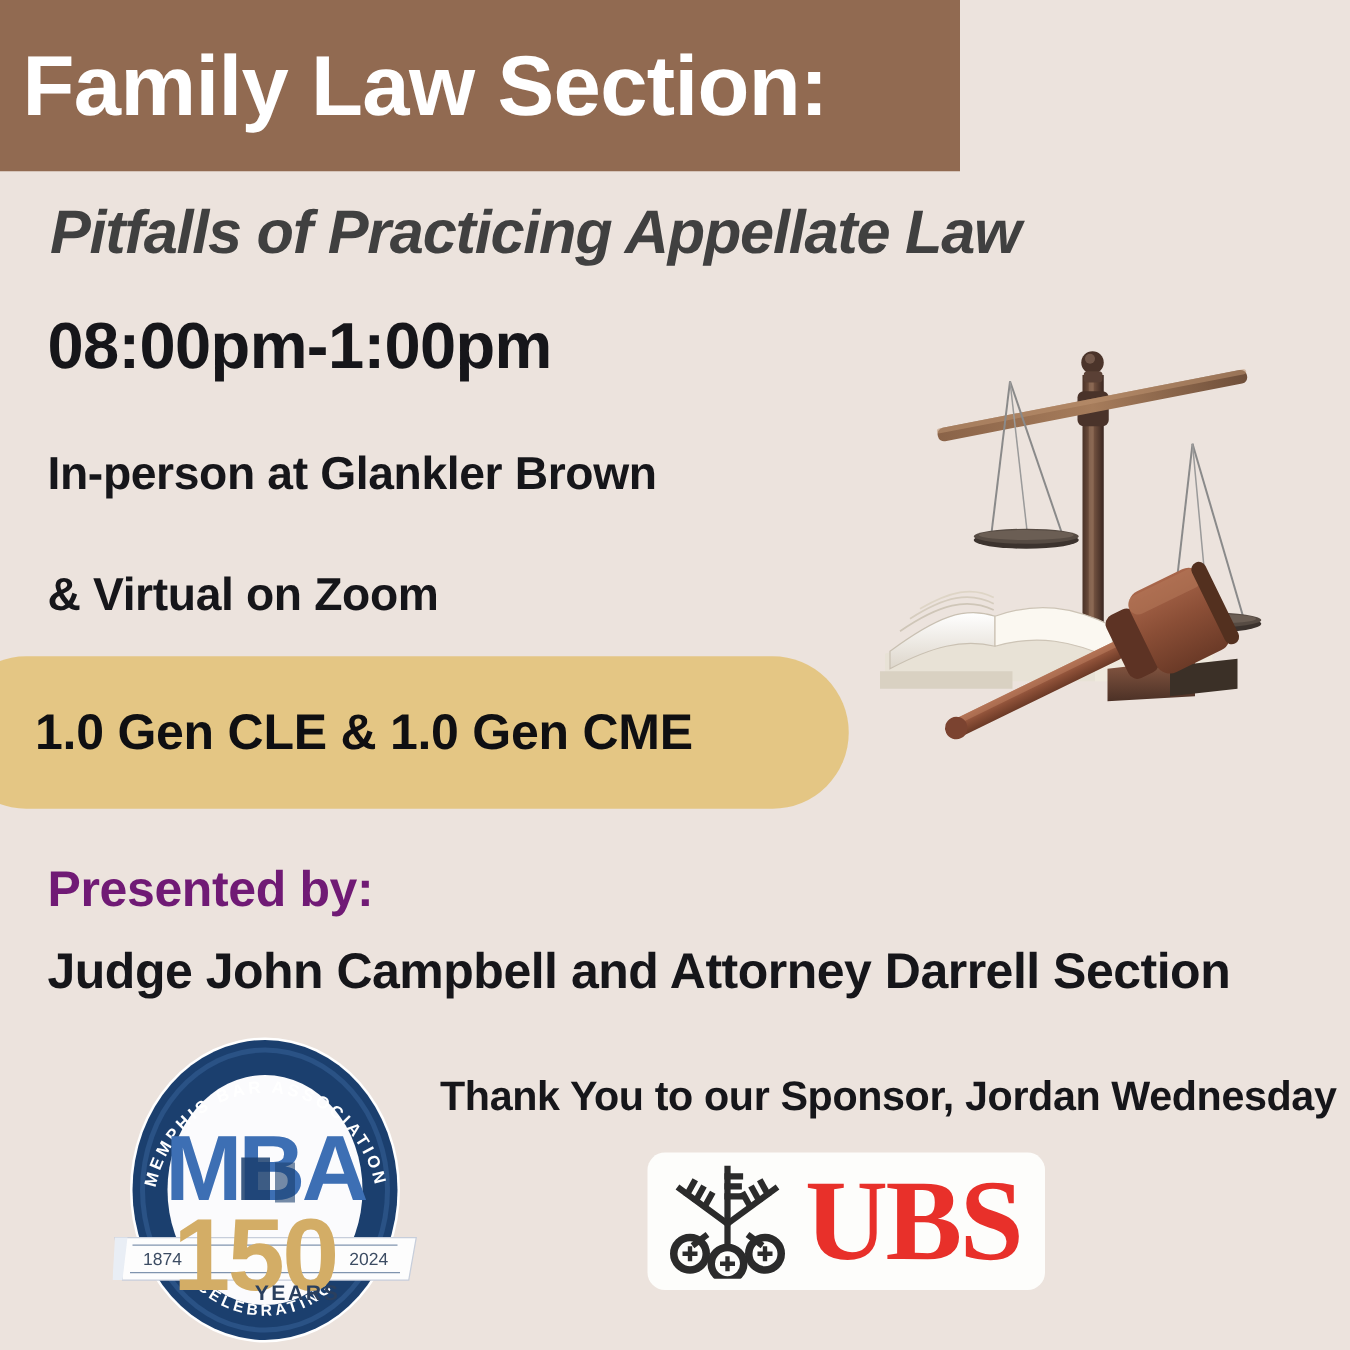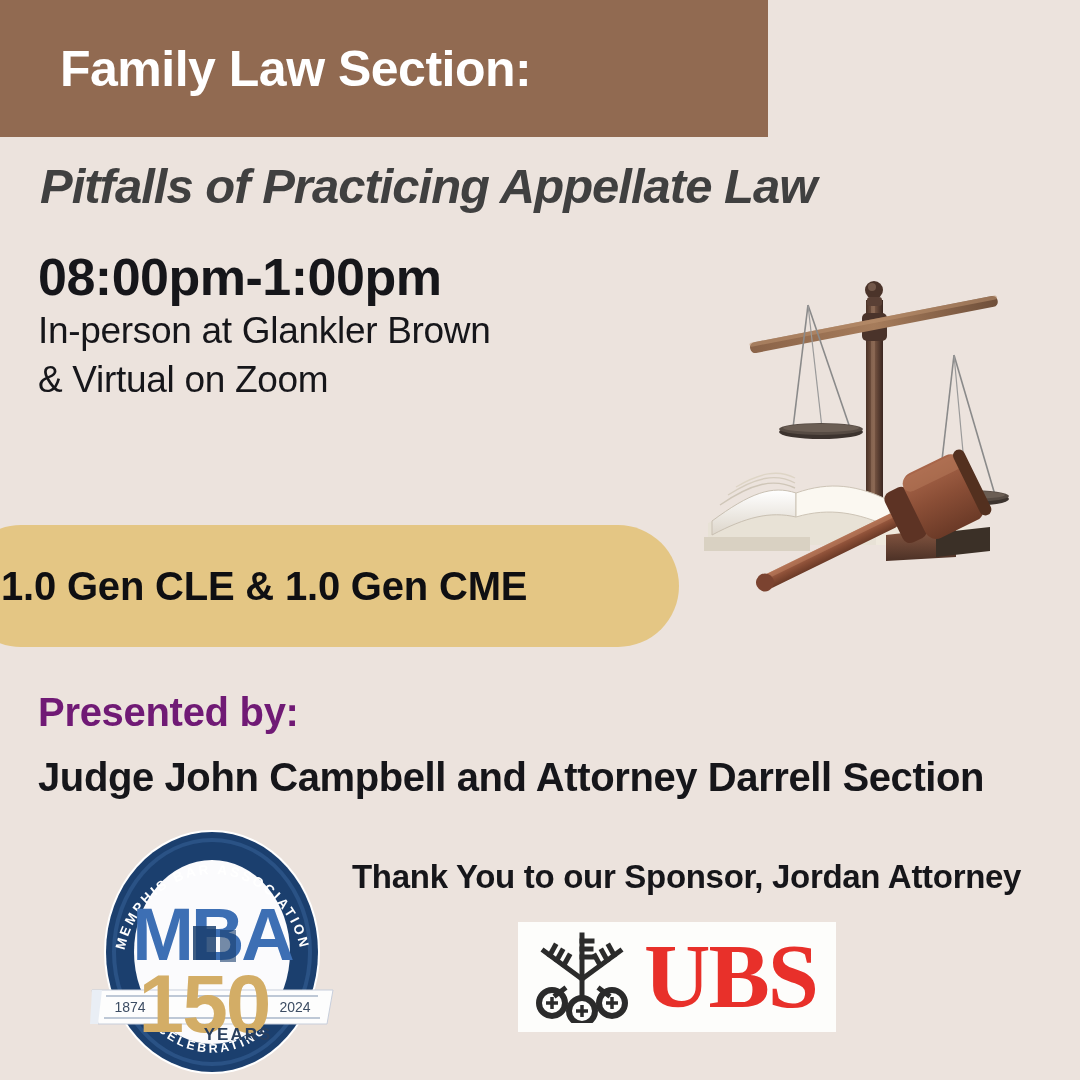--- a/index.html
+++ b/index.html
@@ -13,24 +13,24 @@
   .canvas{position:relative;width:1080px;height:1080px;}
 
   
   .header-band{
     position:absolute;left:0;top:0;width:768px;height:137px;
     background:#916a51;
     display:flex;align-items:center;
   }
   .header-title{
     color:#ffffff;
-    font-size:50px;
+    font-size:68px;
     font-weight:bold;
     letter-spacing:-0.5px;
-    margin-left:60px;
+    margin-left:18px;
     line-height:1;
     white-space:nowrap;
   }
 
   
   .subtitle{
     position:absolute;left:40px;top:158px;
     font-size:49px;
     font-weight:bold;
     font-style:italic;
@@ -44,33 +44,33 @@
     position:absolute;left:38px;top:248px;
     color:#16161a;
   }
   .when .line-date{
     font-size:52px;font-weight:bold;line-height:1.12;letter-spacing:-0.5px;white-space:nowrap;
   }
   .when .line-time{
     font-size:52px;font-weight:bold;line-height:1.12;letter-spacing:-0.5px;white-space:nowrap;
   }
   .when .line-loc{
-    font-size:37px;font-weight:normal;line-height:1.33;letter-spacing:-0.3px;white-space:nowrap;
+    font-size:37px;font-weight:bold;line-height:1.33;letter-spacing:-0.3px;white-space:nowrap;margin-top:48px;
   }
 
   
   .credit-pill{
     position:absolute;left:-40px;top:525px;
     width:719px;height:122px;
     background:#e4c684;
     border-radius:62px;
     display:flex;align-items:center;
   }
   .credit-pill-label{
-    margin-left:41px;
+    margin-left:68px;
     font-size:40px;font-weight:bold;color:#0f0f12;
     letter-spacing:-0.2px;white-space:nowrap;
   }
 
   
   .presented-label{
     position:absolute;left:38px;top:690px;
     font-size:40px;font-weight:bold;color:#701a75;letter-spacing:-0.3px;white-space:nowrap;
   }
   .presenter-names{
@@ -91,21 +91,21 @@
   .mba-logo svg{display:block;width:100%;height:100%;}
 
   
   .sponsor-text{
     position:absolute;left:352px;top:858px;
     font-size:33px;font-weight:bold;color:#16161a;letter-spacing:-0.3px;white-space:nowrap;
   }
   .ubs-box{
     position:absolute;left:518px;top:922px;width:318px;height:110px;
     background:#fdfdfb;
-    display:flex;align-items:center;
+    display:flex;align-items:center;border-radius:14px;
   }
   .ubs-keys{width:96px;height:92px;margin-left:16px;flex:none;}
   .ubs-keys svg{display:block;width:100%;height:100%;}
   .ubs-word{
     font-family:"Liberation Serif", serif;
     font-weight:bold;
     font-size:92px;
     color:#e8302a;
     line-height:0.82;
     margin-left:14px;
@@ -251,21 +251,21 @@
       <line x1="14" y1="190" x2="230" y2="190" stroke="#1b3f6e" stroke-width="1" opacity=".55"></line>
 
       <text x="40" y="184" text-anchor="middle" font-family="Liberation Sans, sans-serif" font-size="14" fill="#3c4c63">1874</text>
       <text x="205" y="184" text-anchor="middle" font-family="Liberation Sans, sans-serif" font-size="14" fill="#3c4c63">2024</text>
 
       <text x="114" y="204" text-anchor="middle" font-family="Liberation Sans, sans-serif" font-weight="bold" font-size="82" fill="#d3ad66" letter-spacing="-2">150</text>
       <text x="148" y="212" text-anchor="middle" font-family="Liberation Sans, sans-serif" font-weight="bold" font-size="17" fill="#2a3f5e" letter-spacing="2">YEARS</text>
     </svg>
   </div>
 
-  <div class="sponsor-text">Thank You to our Sponsor, Jordan Attorney</div>
+  <div class="sponsor-text">Thank You to our Sponsor, Jordan Wednesday</div>
 
   <div class="ubs-box">
     <div class="ubs-keys">
       <svg viewBox="0 0 96 92" xmlns="http://www.w3.org/2000/svg">
         <g fill="none" stroke="#2b2b2b" stroke-width="5" stroke-linecap="square">
 
           <line x1="48" y1="4" x2="48" y2="66"></line>
           <line x1="48" y1="10" x2="58" y2="10"></line>
           <line x1="48" y1="18" x2="57" y2="18"></line>
           <line x1="48" y1="26" x2="58" y2="26"></line>

